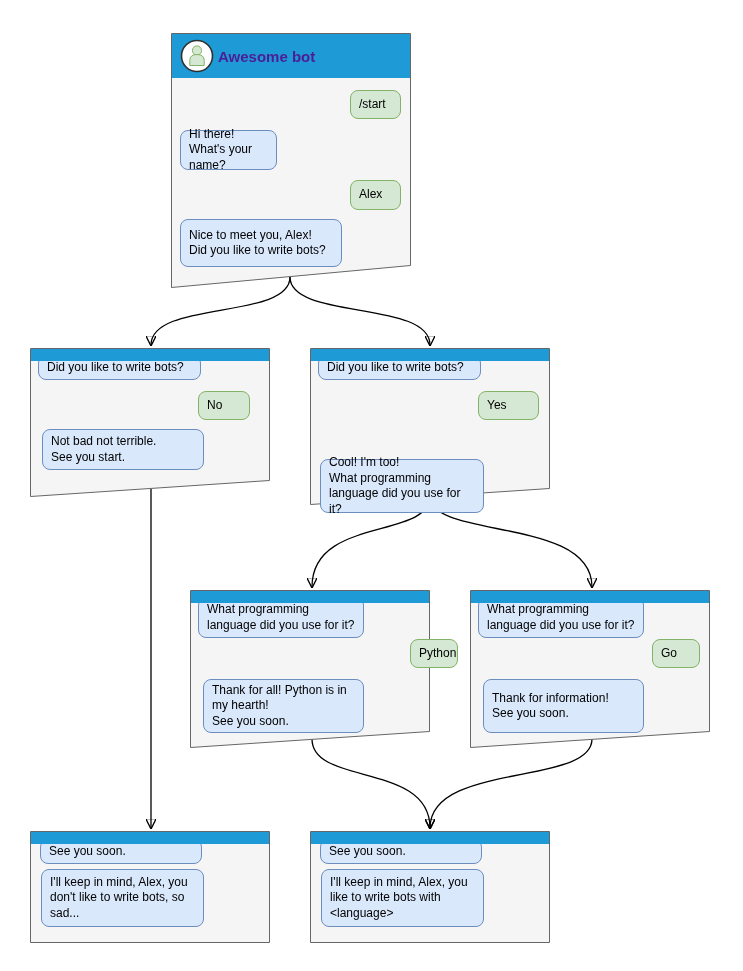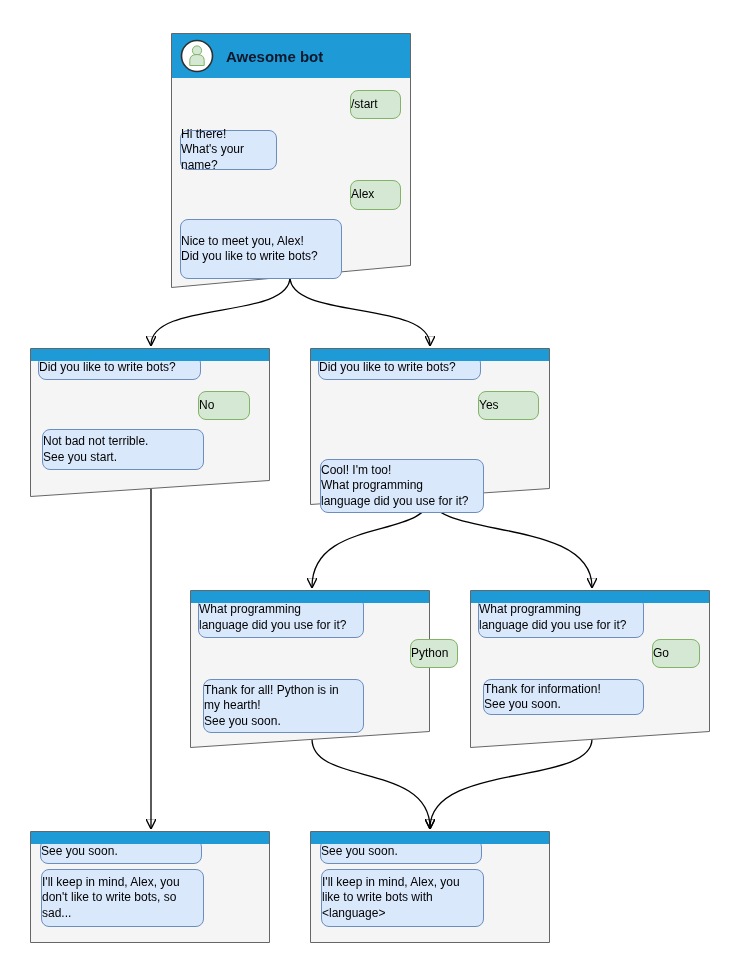--- a/index.html
+++ b/index.html
@@ -13,32 +13,32 @@
 
   .win { position:absolute; z-index:2; }
   .win svg.frame { position:absolute; left:0; top:0; display:block; }
   .frame polygon { fill:var(--window-bg,#F5F5F5); stroke:var(--window-border,#666); stroke-width:1; }
 
   .titlebar {
     position:absolute; left:1px; right:1px; top:1px; height:44px;
     background:var(--header-blue,#1E9BD7); z-index:3;
     display:flex; align-items:center;
   }
-  .titlebar .title { color:#0f172a; font-weight:bold; font-size:15px; margin-left:12px; }
+  .titlebar .title { color:#4c1d95; font-weight:bold; font-size:15px; margin-left:4px; }
   .avatar { margin-left:8px; display:block; }
 
   .strip {
     position:absolute; left:1px; right:1px; top:1px; height:12px;
     background:var(--header-blue,#1E9BD7); z-index:3;
   }
 
   .bubble {
     position:absolute; z-index:2; box-sizing:border-box;
     border-radius:8px; font-size:12px; line-height:15.5px;
-    padding:3px 0; white-space:pre-line;
+    padding:3px 8px; white-space:pre-line;
     display:flex; align-items:center;
   }
   .bot  { background:var(--bot-bubble-fill,#DAE8FC);  border:1px solid var(--bot-bubble-border,#6C8EBF); }
   .user { background:var(--user-bubble-fill,#D5E8D4); border:1px solid var(--user-bubble-border,#82B366); }
 </style>
 </head>
 <body>
 
 <div id="canvas">
 
@@ -66,21 +66,21 @@
         <circle cx="17" cy="17" r="15.5" fill="#ffffff" stroke="#2f2f2f" stroke-width="1.6"></circle>
         <circle cx="17" cy="11.5" r="4.6" fill="#D5E8D4" stroke="#82B366" stroke-width="1"></circle>
         <path d="M9.8,26.5 L9.8,21.5 Q9.8,15.5 17,15.5 Q24.2,15.5 24.2,21.5 L24.2,26.5 Z" fill="#D5E8D4" stroke="#82B366" stroke-width="1"></path>
       </svg>
       <span class="title">Awesome bot</span>
     </div>
     <div class="bubble user" style="left:179px; top:57px; width:51px; height:29px;">/start</div>
     <div class="bubble bot" style="left:9px; top:97px; width:97px; height:40px;">Hi there!
 What's your name?</div>
     <div class="bubble user" style="left:179px; top:147px; width:51px; height:30px;">Alex</div>
-    <div class="bubble bot" style="left:9px; top:186px; width:162px; height:60px;">Nice to meet you, Alex!
+    <div class="bubble bot" style="left:9px; top:186px; width:162px; height:48px;">Nice to meet you, Alex!
 Did you like to write bots?</div>
   </div>
 
   <div class="win" style="left:30px; top:348px; width:240px; height:149px;">
     <svg class="frame" width="240" height="149">
       <polygon points="0.5,0.5 239.5,0.5 239.5,132.5 0.5,148.5"></polygon>
     </svg>
     <div class="strip"></div>
     <div class="bubble bot" style="left:8px; top:7px; width:163px; height:25px;">Did you like to write bots?</div>
     <div class="bubble user" style="left:168px; top:43px; width:52px; height:29px;">No</div>
@@ -114,21 +114,21 @@
   </div>
 
   <div class="win" style="left:470px; top:590px; width:240px; height:158px;">
     <svg class="frame" width="240" height="158">
       <polygon points="0.5,0.5 239.5,0.5 239.5,141.5 0.5,157.5"></polygon>
     </svg>
     <div class="strip"></div>
     <div class="bubble bot" style="left:8px; top:7px; width:166px; height:41px;">What programming
 language did you use for it?</div>
     <div class="bubble user" style="left:182px; top:49px; width:48px; height:29px;">Go</div>
-    <div class="bubble bot" style="left:13px; top:89px; width:161px; height:36px;">Thank for information!
+    <div class="bubble bot" style="left:13px; top:89px; width:161px; height:54px;">Thank for information!
 See you soon.</div>
   </div>
 
   <div class="win" style="left:30px; top:831px; width:240px; height:112px;">
     <svg class="frame" width="240" height="112">
       <polygon points="0.5,0.5 239.5,0.5 239.5,111.5 0.5,111.5"></polygon>
     </svg>
     <div class="strip"></div>
     <div class="bubble bot" style="left:10px; top:8px; width:162px; height:25px;">See you soon.</div>
     <div class="bubble bot" style="left:11px; top:38px; width:163px; height:58px;">I'll keep in mind, Alex, you

